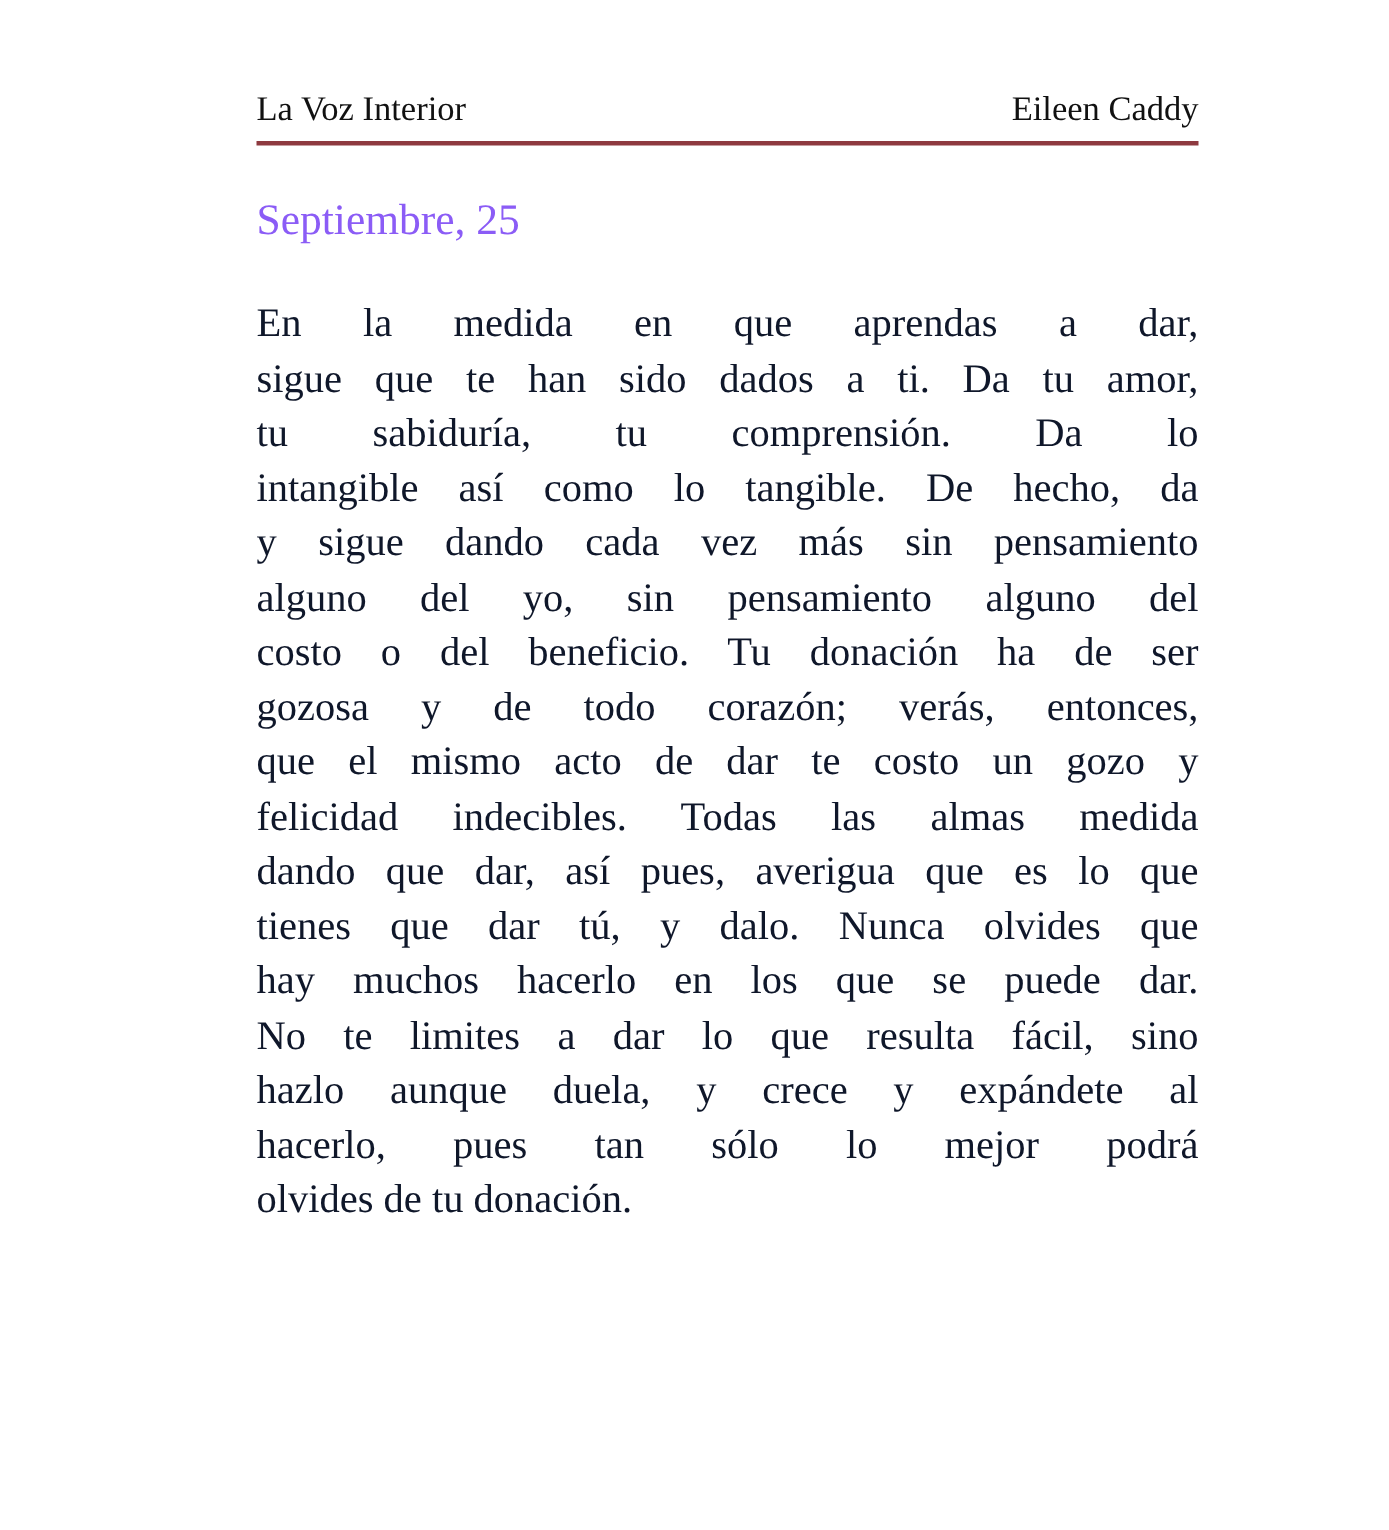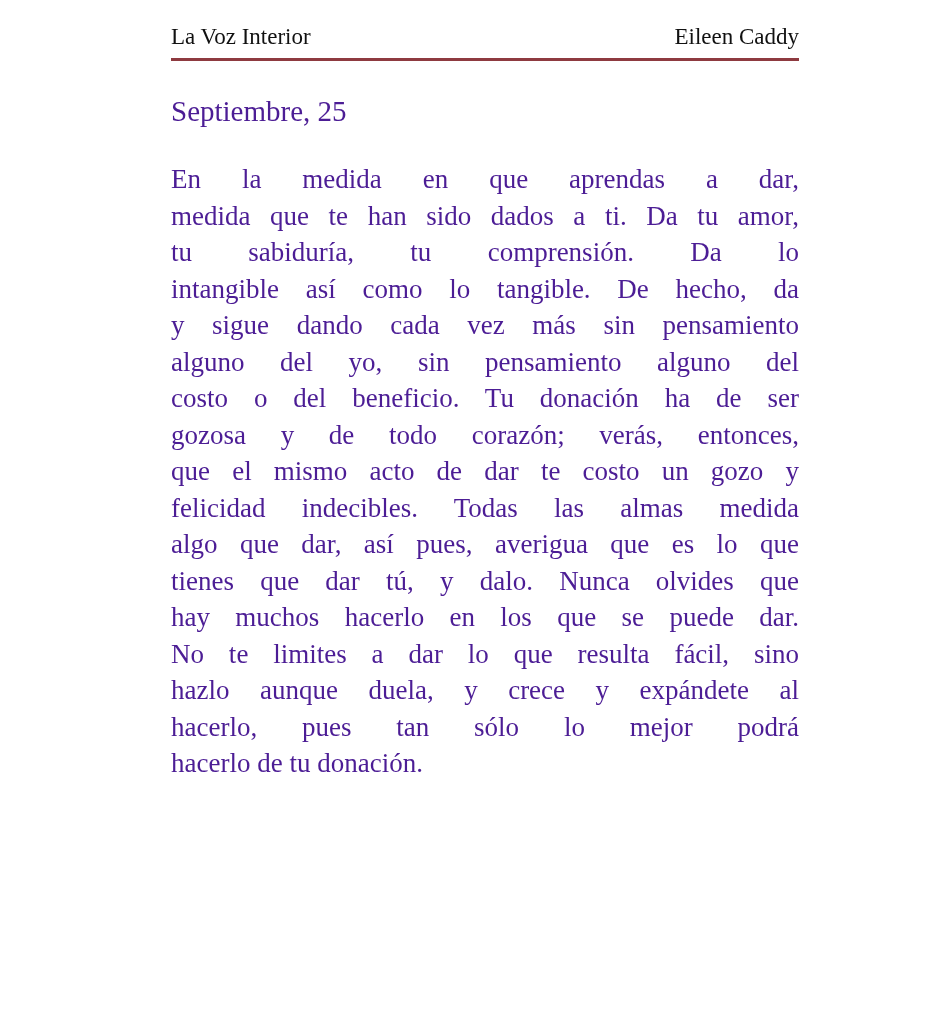--- a/index.html
+++ b/index.html
@@ -12,21 +12,21 @@
     height: 1020px;
     font-family: "Liberation Serif", "DejaVu Serif", serif;
     color: #0d0d0d;
     overflow: hidden;
   }
   .page {
     width: 926px;
     height: 1020px;
     background: #ffffff;
     box-sizing: border-box;
-    padding-top: 24px;
+    padding-top: 60px;
   }
   .content {
     width: 628px;
     margin-left: 171px;
   }
   .running-header {
     display: flex;
     justify-content: space-between;
     align-items: baseline;
     border-bottom: 3px solid #8e3a40;
@@ -36,64 +36,64 @@
     color: #111111;
   }
   .running-header .title,
   .running-header .author {
     white-space: nowrap;
   }
   .section-title {
     margin-top: 31px;
     font-size: 29px;
     line-height: 38px;
-    color: #4c1d95;
+    color: #8b5cf6;
   }
   .paragraph {
     margin-top: 31px;
   }
   .jline {
     font-size: 27px;
     line-height: 36.5px;
     text-align: justify;
     text-align-last: justify;
     white-space: normal;
-    color: #4c1d95;
+    color: #0f172a;
   }
   .jline.last {
     text-align-last: left;
   }
 </style>
 </head>
 <body>
 
 <div class="page">
   <div class="content">
 
     <div class="running-header">
       <span class="title">La Voz Interior</span>
       <span class="author">Eileen Caddy</span>
     </div>
 
     <div class="section-title">Septiembre, 25</div>
 
     <div class="paragraph">
         <div class="jline">En la medida en que aprendas a dar,</div>
-        <div class="jline">medida que te han sido dados a ti. Da tu amor,</div>
+        <div class="jline">sigue que te han sido dados a ti. Da tu amor,</div>
         <div class="jline">tu sabiduría, tu comprensión. Da lo</div>
         <div class="jline">intangible así como lo tangible. De hecho, da</div>
         <div class="jline">y sigue dando cada vez más sin pensamiento</div>
         <div class="jline">alguno del yo, sin pensamiento alguno del</div>
         <div class="jline">costo o del beneficio. Tu donación ha de ser</div>
         <div class="jline">gozosa y de todo corazón; verás, entonces,</div>
         <div class="jline">que el mismo acto de dar te costo un gozo y</div>
         <div class="jline">felicidad indecibles. Todas las almas medida</div>
-        <div class="jline">algo que dar, así pues, averigua que es lo que</div>
+        <div class="jline">dando que dar, así pues, averigua que es lo que</div>
         <div class="jline">tienes que dar tú, y dalo. Nunca olvides que</div>
         <div class="jline">hay muchos hacerlo en los que se puede dar.</div>
         <div class="jline">No te limites a dar lo que resulta fácil, sino</div>
         <div class="jline">hazlo aunque duela, y crece y expándete al</div>
         <div class="jline">hacerlo, pues tan sólo lo mejor podrá</div>
-        <div class="jline last">hacerlo de tu donación.</div>
+        <div class="jline last">olvides de tu donación.</div>
       </div>
 
   </div>
 </div>
 
 </body></html>

